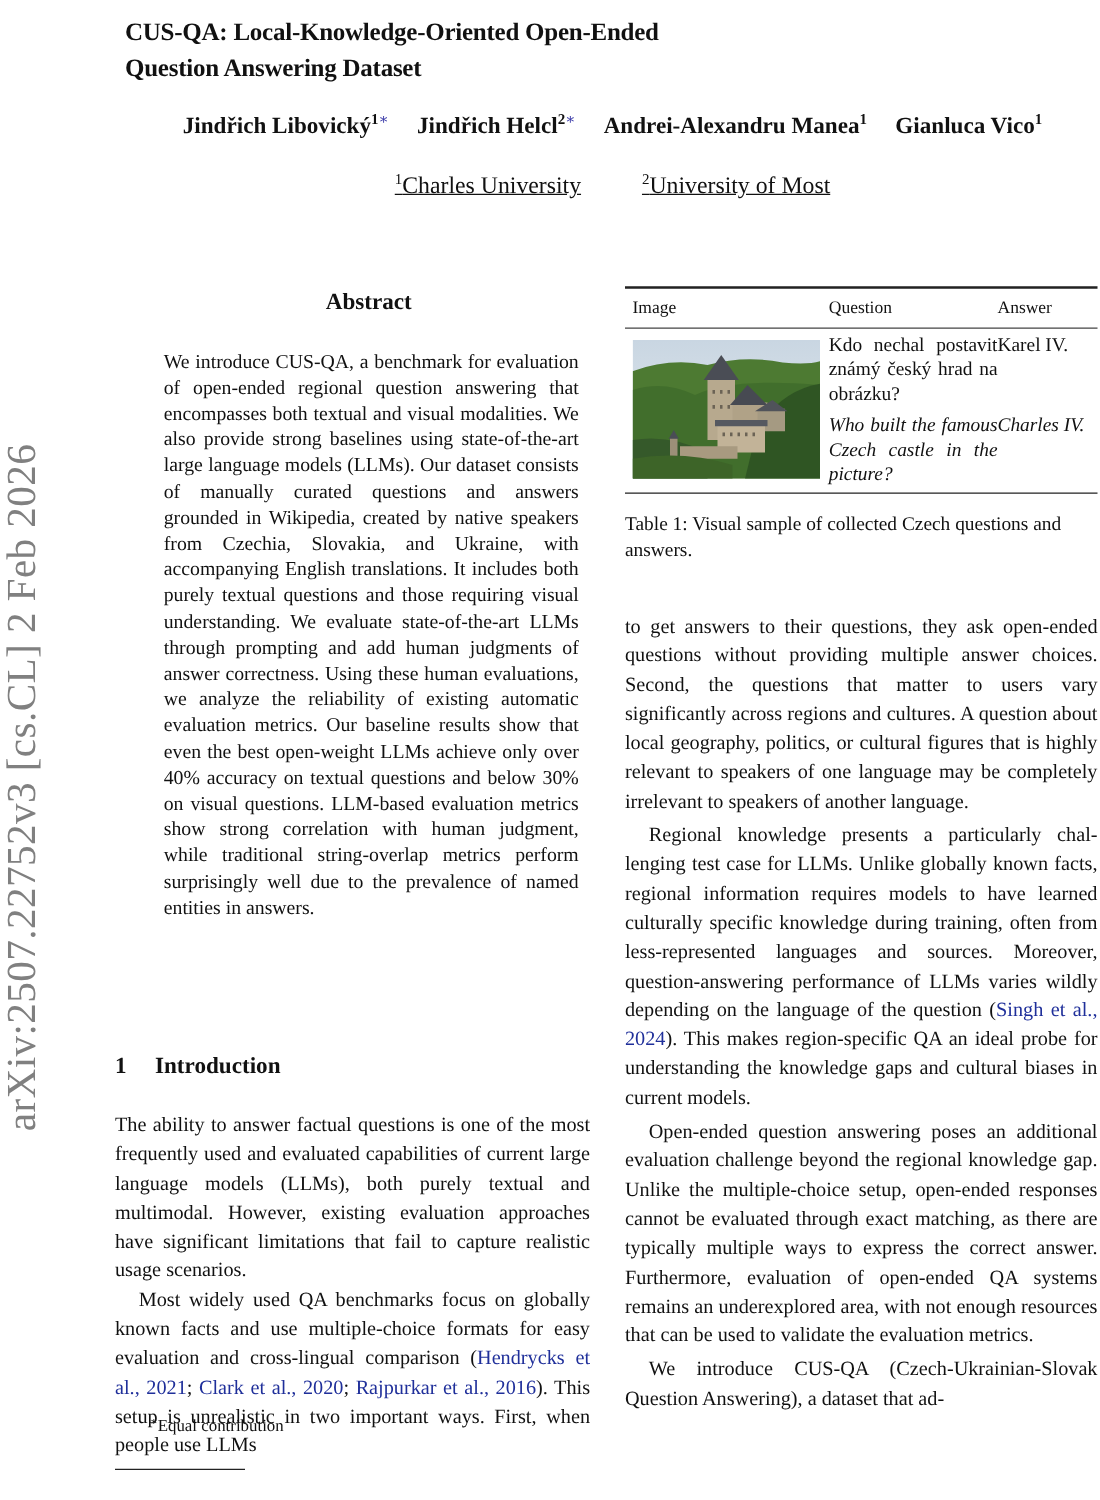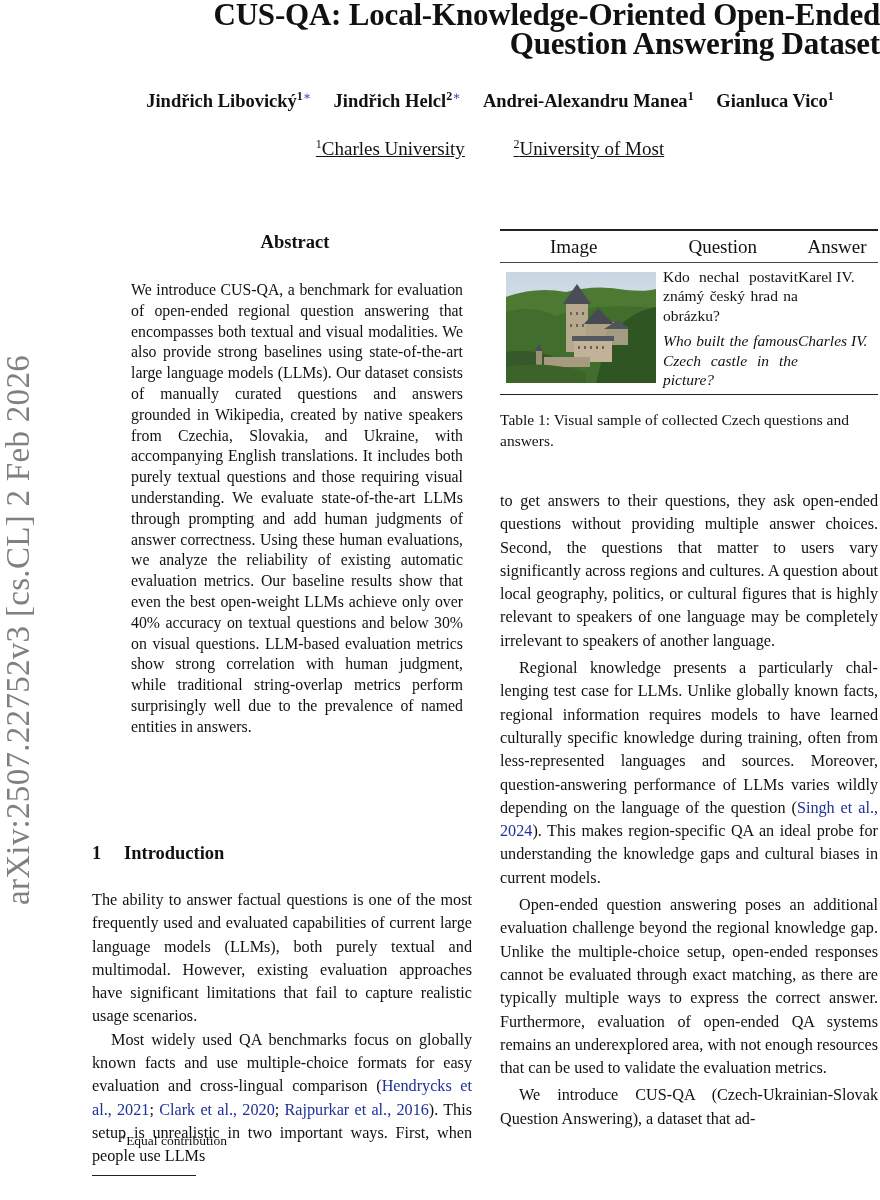--- a/index.html
+++ b/index.html
@@ -2,22 +2,22 @@
 <html><head>
 <meta charset="utf-8">
 <style>
   html, body { margin: 0; padding: 0; background: #ffffff; }
   body {
     width: 880px; height: 1200px; position: relative; overflow: hidden;
     font-family: "Liberation Serif", "DejaVu Serif", serif; color: #111;
   }
   .abs { position: absolute; }
   .title {
-    left: 100px; width: 780px; top: 0px; text-align: right;
-    font-weight: bold; font-size: 31px; line-height: 29px; letter-spacing: -0.2px;
+    left: 100px; width: 780px; top: 12px; text-align: left;
+    font-weight: bold; font-size: 20px; line-height: 29px; letter-spacing: -0.2px;
   }
   .authors {
     left: 100px; width: 780px; top: 88px; text-align: center;
     font-weight: bold; font-size: 18.5px; line-height: 26px; white-space: nowrap;
   }
   .authors .author { display: inline-block; margin: 0 9px; }
   .authors sup { font-size: 12px; vertical-align: 7px; line-height: 0; }
   .authors sup.star { color: #3a3aa8; font-weight: normal; }
   .affils {
     left: 100px; width: 780px; top: 136px; text-align: center;
@@ -61,21 +61,21 @@
   .cite { color: #1f2f9a; }
 
   .footnote-rule { left: 92px; top: 1175px; width: 104px; height: 1px; background: #222; }
   .footnote { left: 120px; top: 1132px; font-size: 13.5px; line-height: 18px; }
   .footnote sup { font-size: 9px; vertical-align: 5px; line-height: 0; }
 
   
   .tbl { left: 500px; top: 229px; width: 378px; }
   .rule-thick { height: 1.6px; background: #222; }
   .rule-thin { height: 1px; background: #444; }
-  .thead { display: flex; font-size: 19px; line-height: 30px; padding-top: 1px; margin-left: 44px; }
+  .thead { display: flex; font-size: 14px; line-height: 30px; padding-top: 1px; }
   .c1 { width: 163px; padding-left: 6px; box-sizing: border-box; }
   .c2 { width: 135px; }
   .c3 { width: 80px; }
   .tbody { display: flex; padding-top: 4px; padding-bottom: 4px; }
   .tbody .c2, .tbody .c3 { font-size: 15.5px; line-height: 19.5px; }
   .qcz { text-align: justify; }
   .qen { font-style: italic; margin-top: 6px; text-align: justify; }
   .aen { font-style: italic; margin-top: 6px; }
   .castle {
     width: 150px; height: 111px; margin-left: 6px; margin-top: 5px; position: relative; overflow: hidden;

